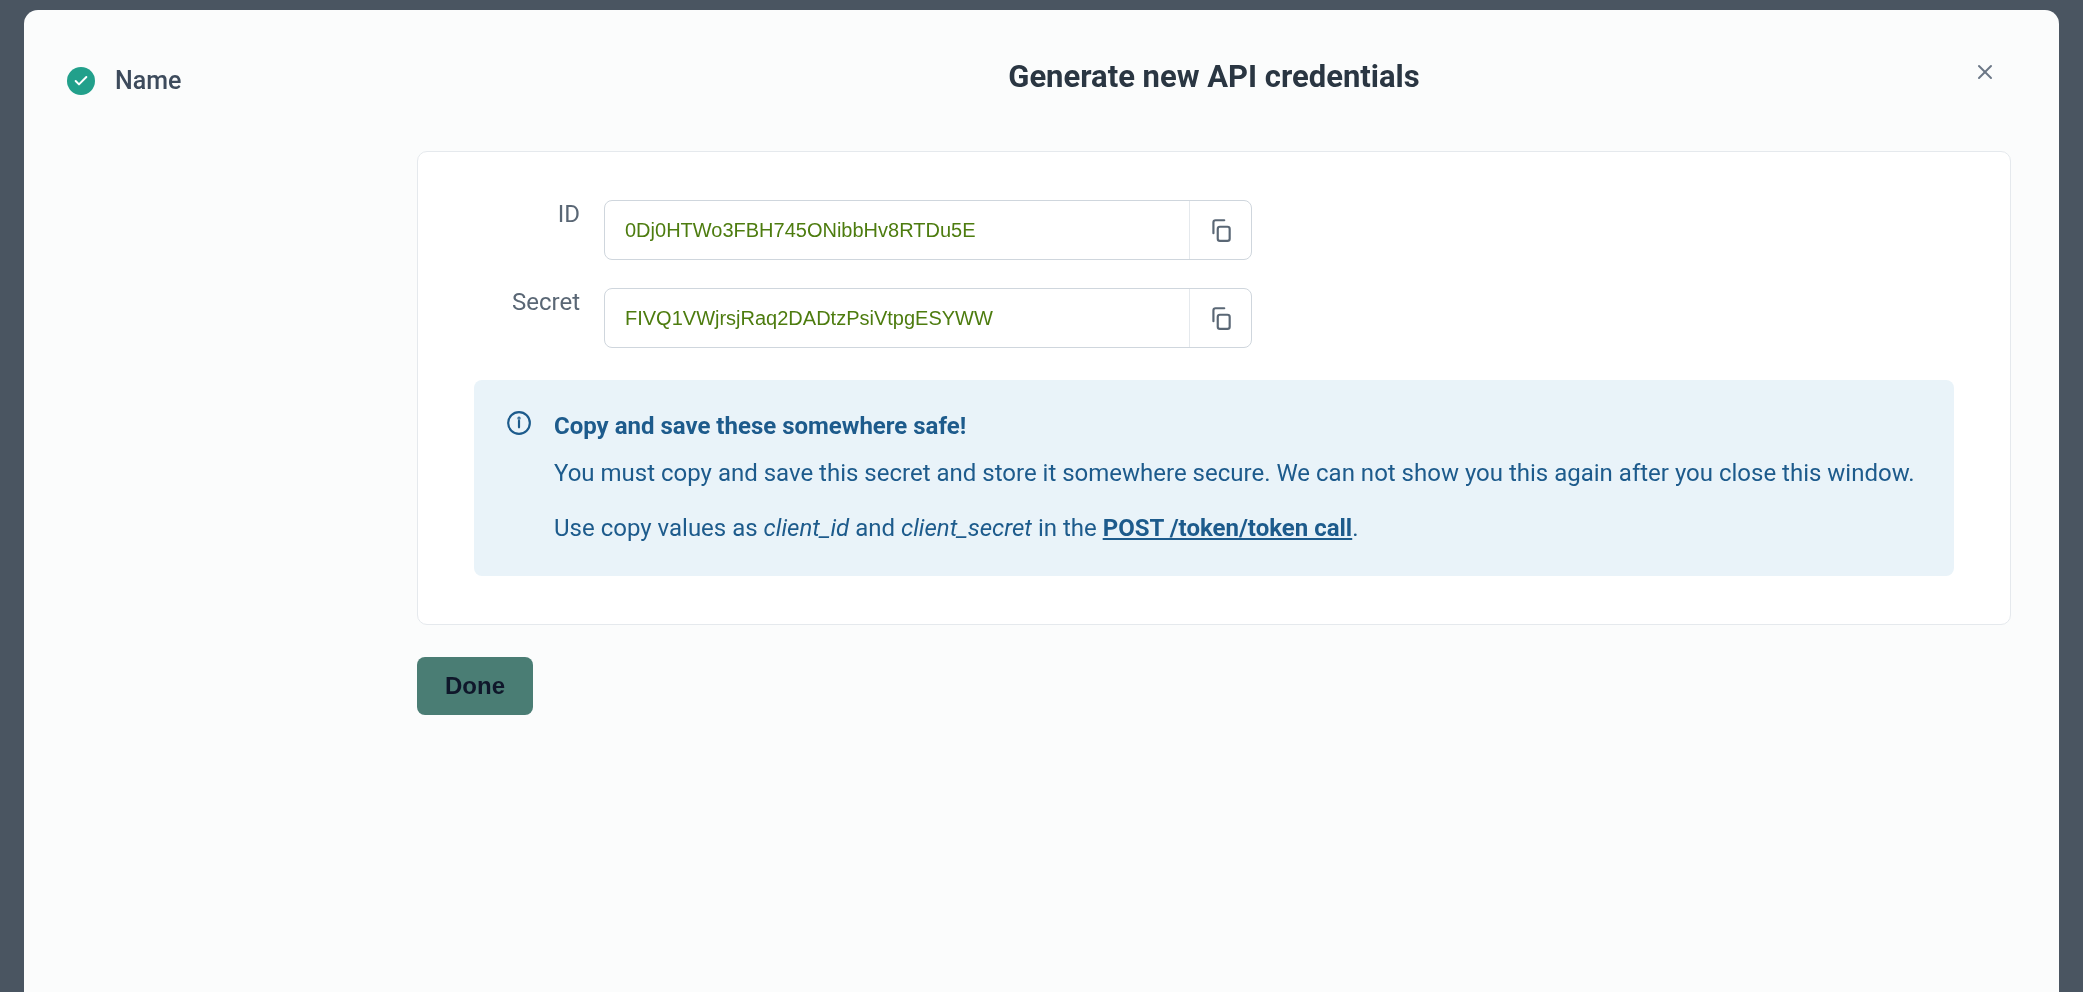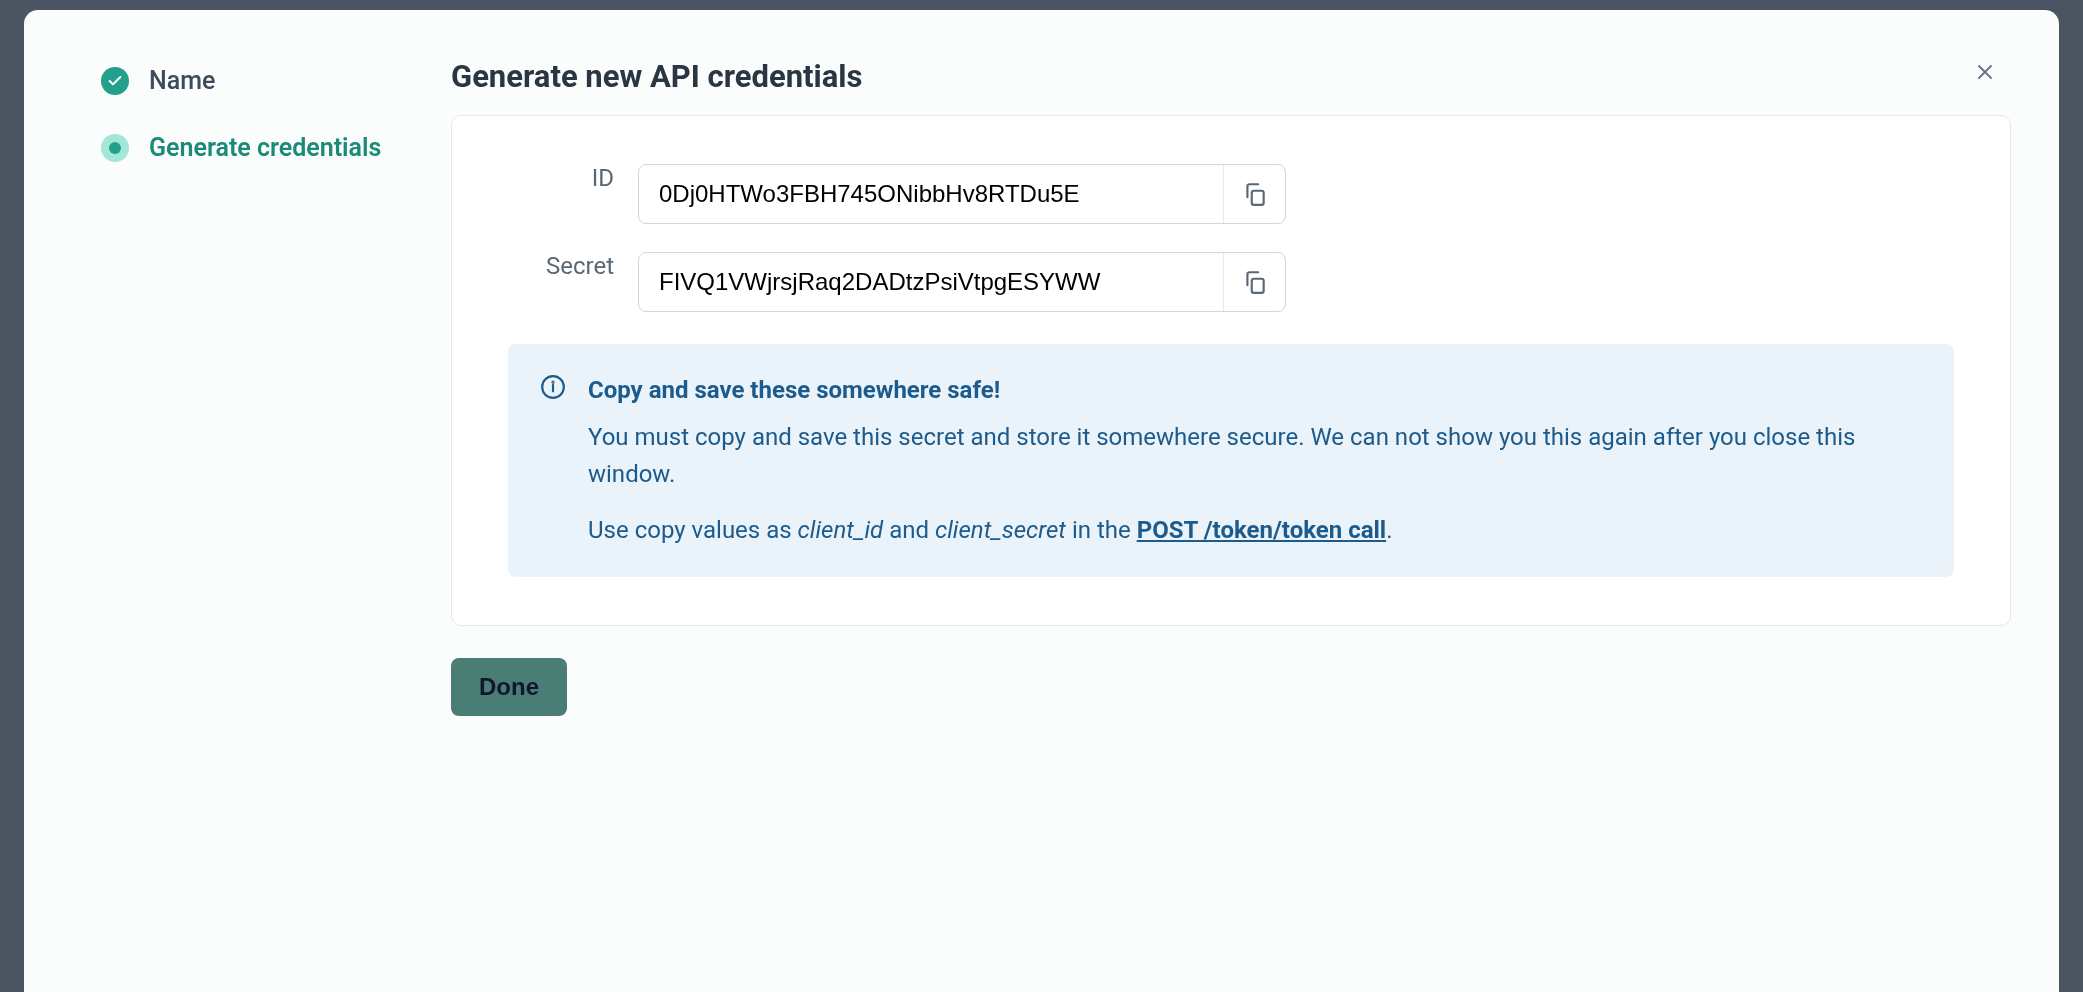--- a/index.html
+++ b/index.html
@@ -17,21 +17,21 @@
     }
     .modal {
       position: absolute;
       top: 10px;
       left: 24px;
       right: 24px;
       bottom: 0;
       background: #fbfcfc;
       border-radius: 14px 14px 0 0;
       display: flex;
-      padding: 48px 48px 48px 77px;
+      padding: 48px 48px 48px 43px;
     }
     .sidebar {
       width: 350px;
       flex-shrink: 0;
       padding-top: 8px;
     }
     .step {
       display: flex;
       align-items: center;
       gap: 20px;
@@ -92,21 +92,22 @@
       border: none;
     }
     .close-btn svg {
       width: 24px;
       height: 24px;
     }
     .title {
       font-size: 31px;
       font-weight: 700;
       color: #2a3642;
-      margin-bottom: 20px;
+      margin-bottom: 56px;
+      text-align: center;
     }
     .card {
       background: #ffffff;
       border: 1px solid #e5e9ed;
       border-radius: 10px;
       padding: 48px 56px;
       margin-bottom: 32px;
     }
     .field-row {
       display: flex;
@@ -129,22 +130,22 @@
       border: 1px solid #cfd6dd;
       border-radius: 8px;
       background: #fff;
       height: 60px;
       width: 648px;
     }
     .field-input {
       flex: 1;
       border: none;
       outline: none;
-      font-size: 24px;
-      color: #000000;
+      font-size: 20px;
+      color: #4d7c0f;
       padding: 0 20px;
       height: 100%;
       background: transparent;
       overflow: hidden;
       text-overflow: clip;
       white-space: nowrap;
     }
     .copy-btn {
       width: 62px;
       height: 100%;
@@ -218,24 +219,20 @@
 <div class="modal">
 
   <div class="sidebar">
     <div class="step">
       <div class="step-icon completed">
         <svg viewBox="0 0 24 24" fill="none" stroke="#fff" stroke-width="3" stroke-linecap="round" stroke-linejoin="round">
             <polyline points="20 6 9 17 4 12"></polyline>
           </svg>
       </div>
       <span class="step-label">Name</span>
-    </div>
-    <div class="step active">
-      <div class="step-icon active"></div>
-      <span class="step-label">Generate credentials</span>
     </div>
   </div>
 
   <div class="main">
     <button class="close-btn">
       <svg viewBox="0 0 24 24" fill="none" stroke="currentColor" stroke-width="2" stroke-linecap="round">
           <line x1="18" y1="6" x2="6" y2="18"></line>
           <line x1="6" y1="6" x2="18" y2="18"></line>
         </svg>
     </button>

